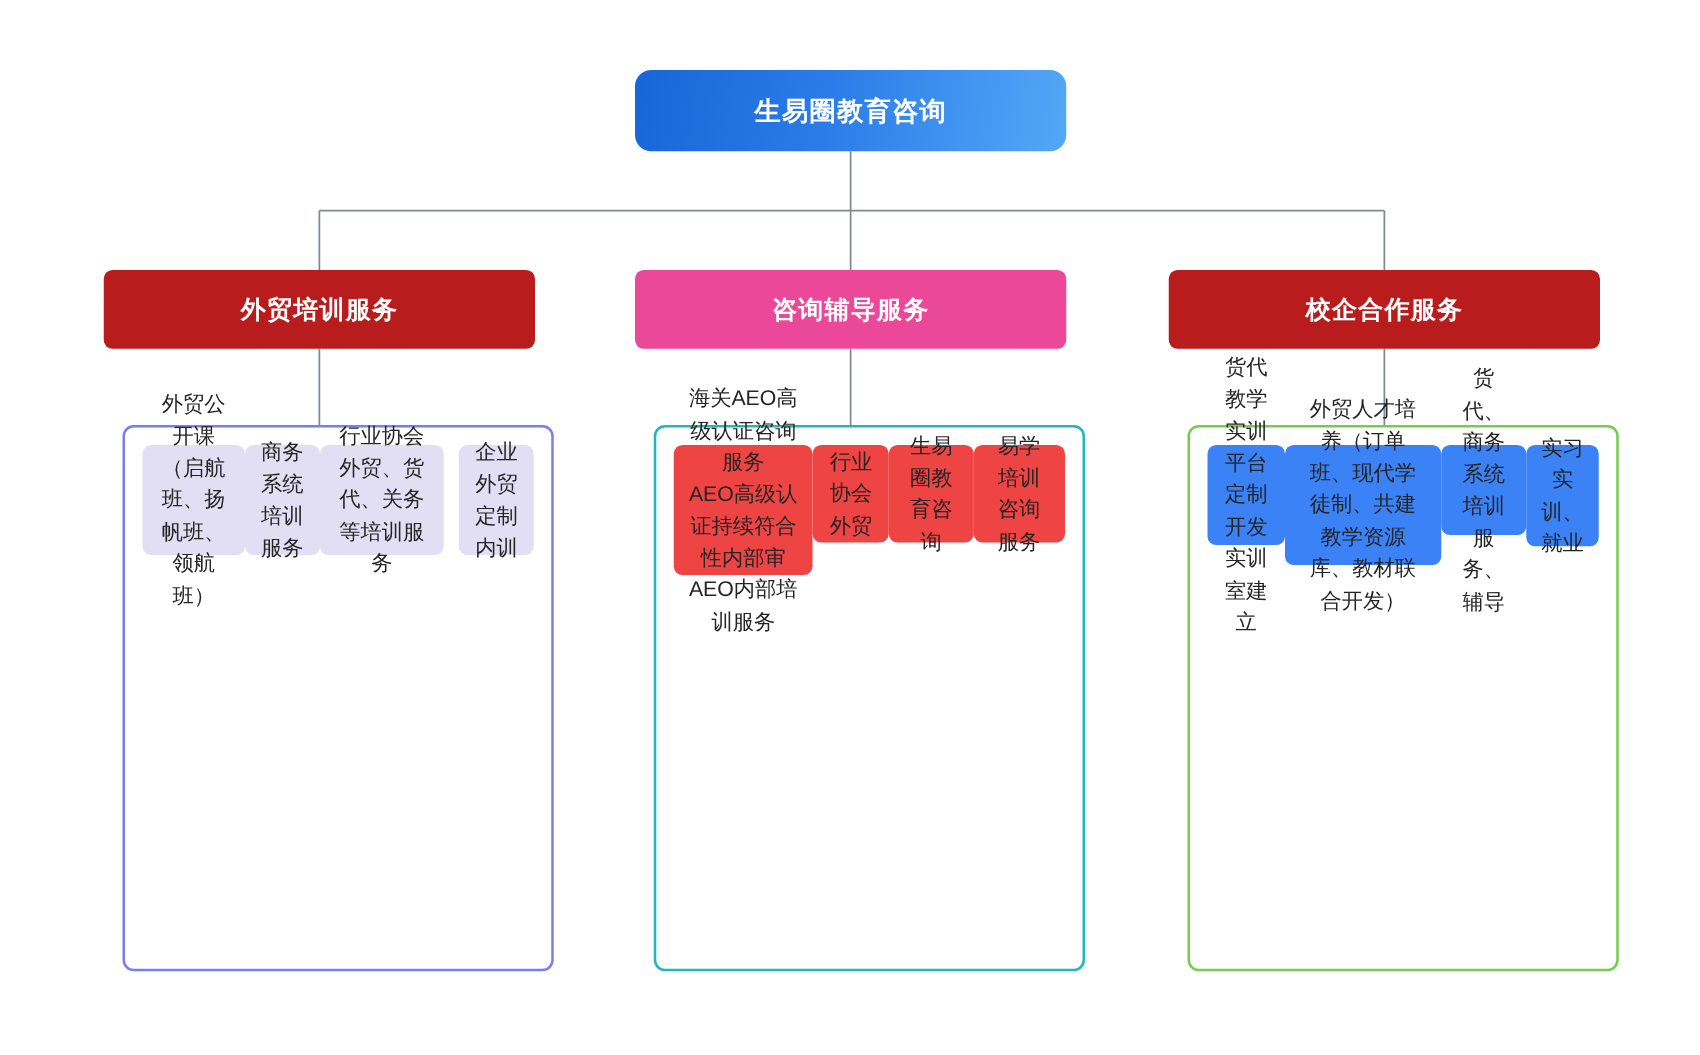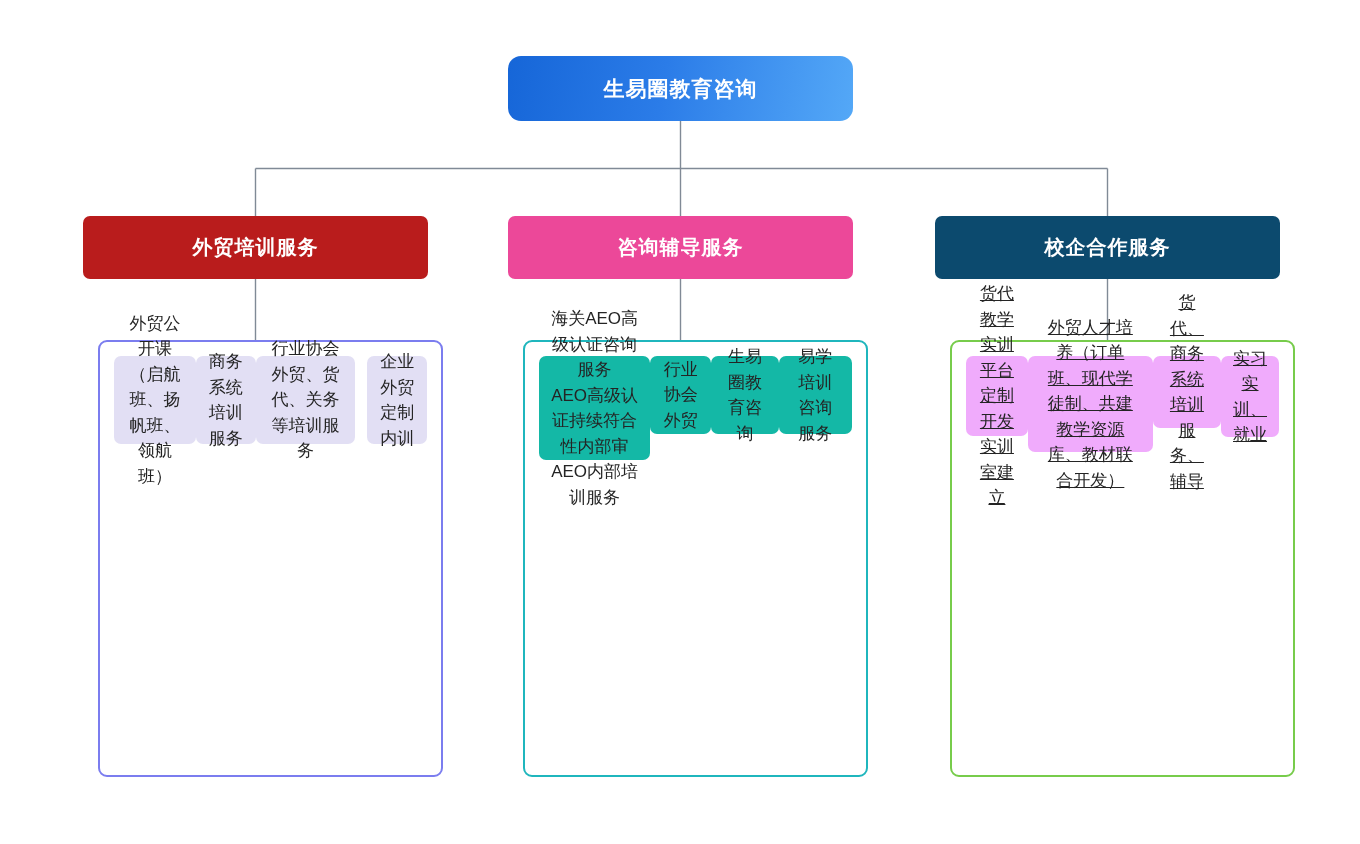--- a/index.html
+++ b/index.html
@@ -103,26 +103,26 @@
   }
 
   
   .col-0 .cat-header { background: #b91c1c; }
   .col-0 .items-panel { border-color: #7b7def; }
   .col-0 .svc-item { background: #e2dff4; }
 
   
   .col-1 .cat-header { background: #ec4899; }
   .col-1 .items-panel { border-color: #1fb6bd; }
-  .col-1 .svc-item { background: #14b8a6; }
+  .col-1 .svc-item { background: #ef4444; }
 
   
-  .col-2 .cat-header { background: #0c4a6e; }
+  .col-2 .cat-header { background: #b91c1c; }
   .col-2 .items-panel { border-color: #77cc4b; }
-  .col-2 .svc-item { background: #f0abfc; text-decoration: underline; }
+  .col-2 .svc-item { background: #3b82f6; }
 </style>
 </head>
 <body>
 
 <div id="chart">
 
   <svg id="connectors" viewBox="0 0 1360 844" width="1360" height="844">
 
     <path d="M680.5 121 L680.5 168.5" stroke="#808a96" stroke-width="1.4" fill="none"></path>
 

